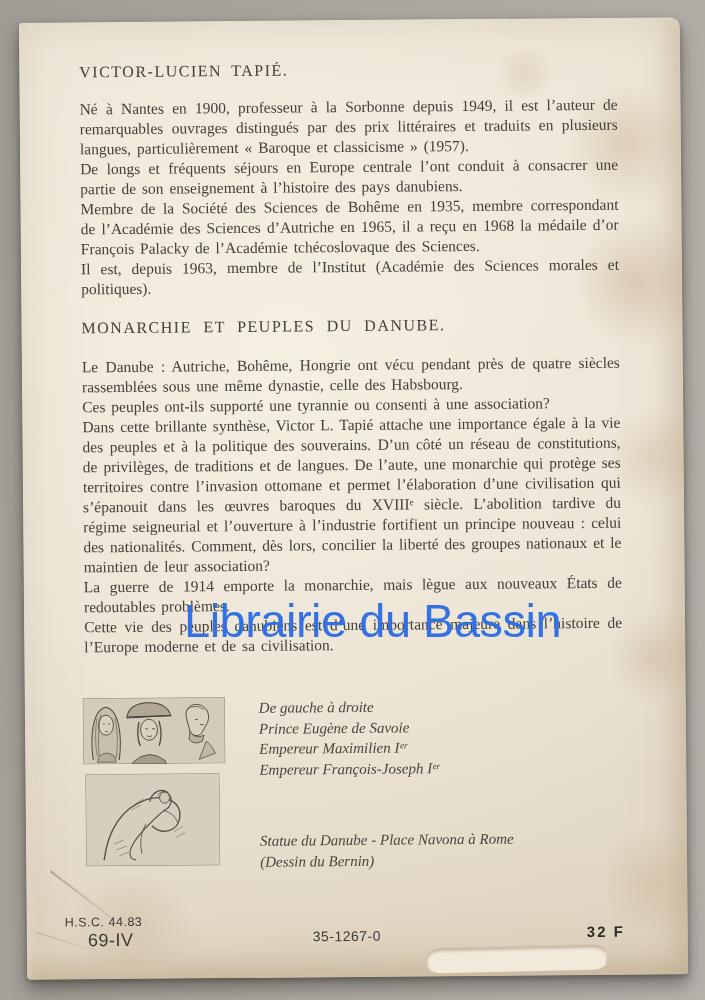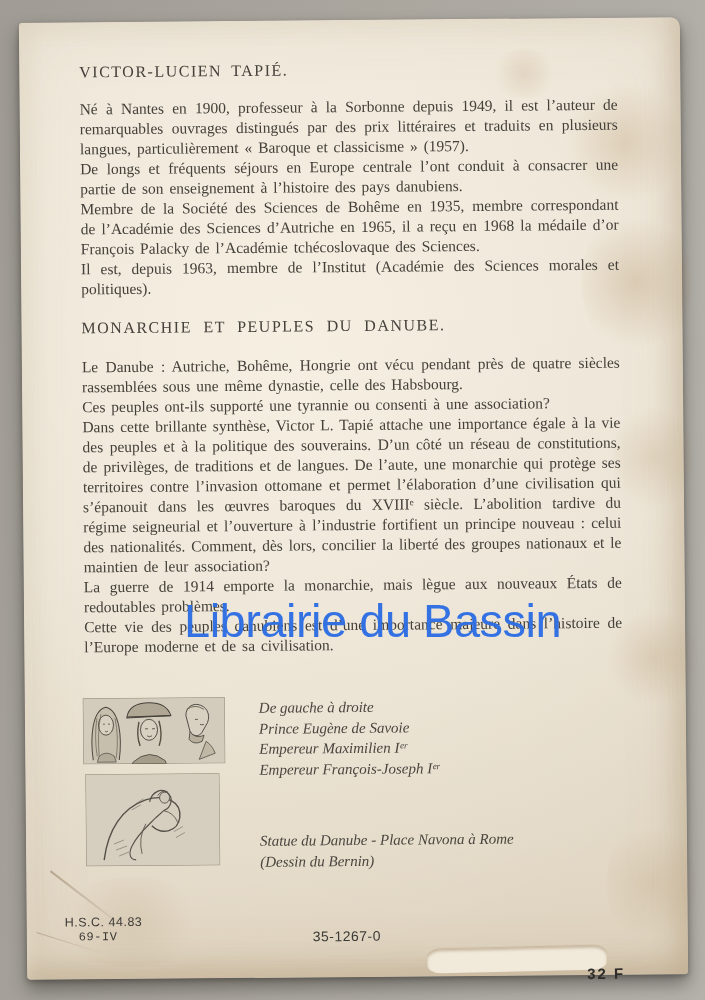--- a/index.html
+++ b/index.html
@@ -72,23 +72,23 @@
   }
   .cap1{left:234px;top:677px;}
   .cap2{left:234px;top:810px;}
 
   
   .code{
     position:absolute;font-family:"Liberation Sans","DejaVu Sans",sans-serif;
     color:#3c3a36;letter-spacing:.5px;
   }
   .code-hsc{left:38px;top:893px;font-size:12.5px;}
-  .code-batch{left:52px;top:908px;font-size:12px;font-family:Liberation Mono, monospace;}
+  .code-batch{left:61px;top:908px;font-size:18px;}
   .code-ref{left:250px;top:908px;width:140px;text-align:center;font-size:14px;}
-  .code-price{left:560px;top:947px;font-size:15px;font-weight:700;color:#2e2d2a;letter-spacing:2px;}
+  .code-price{left:560px;top:905px;font-size:15px;font-weight:700;color:#2e2d2a;letter-spacing:2px;}
 
   
   .watermark{
     position:absolute;left:184px;top:597px;z-index:5;
     font-family:"Liberation Sans","DejaVu Sans",sans-serif;
     font-size:47px;line-height:1;color:#2d6ee4;opacity:.96;
     letter-spacing:-.5px;white-space:nowrap;
   }
 </style>
 </head>

